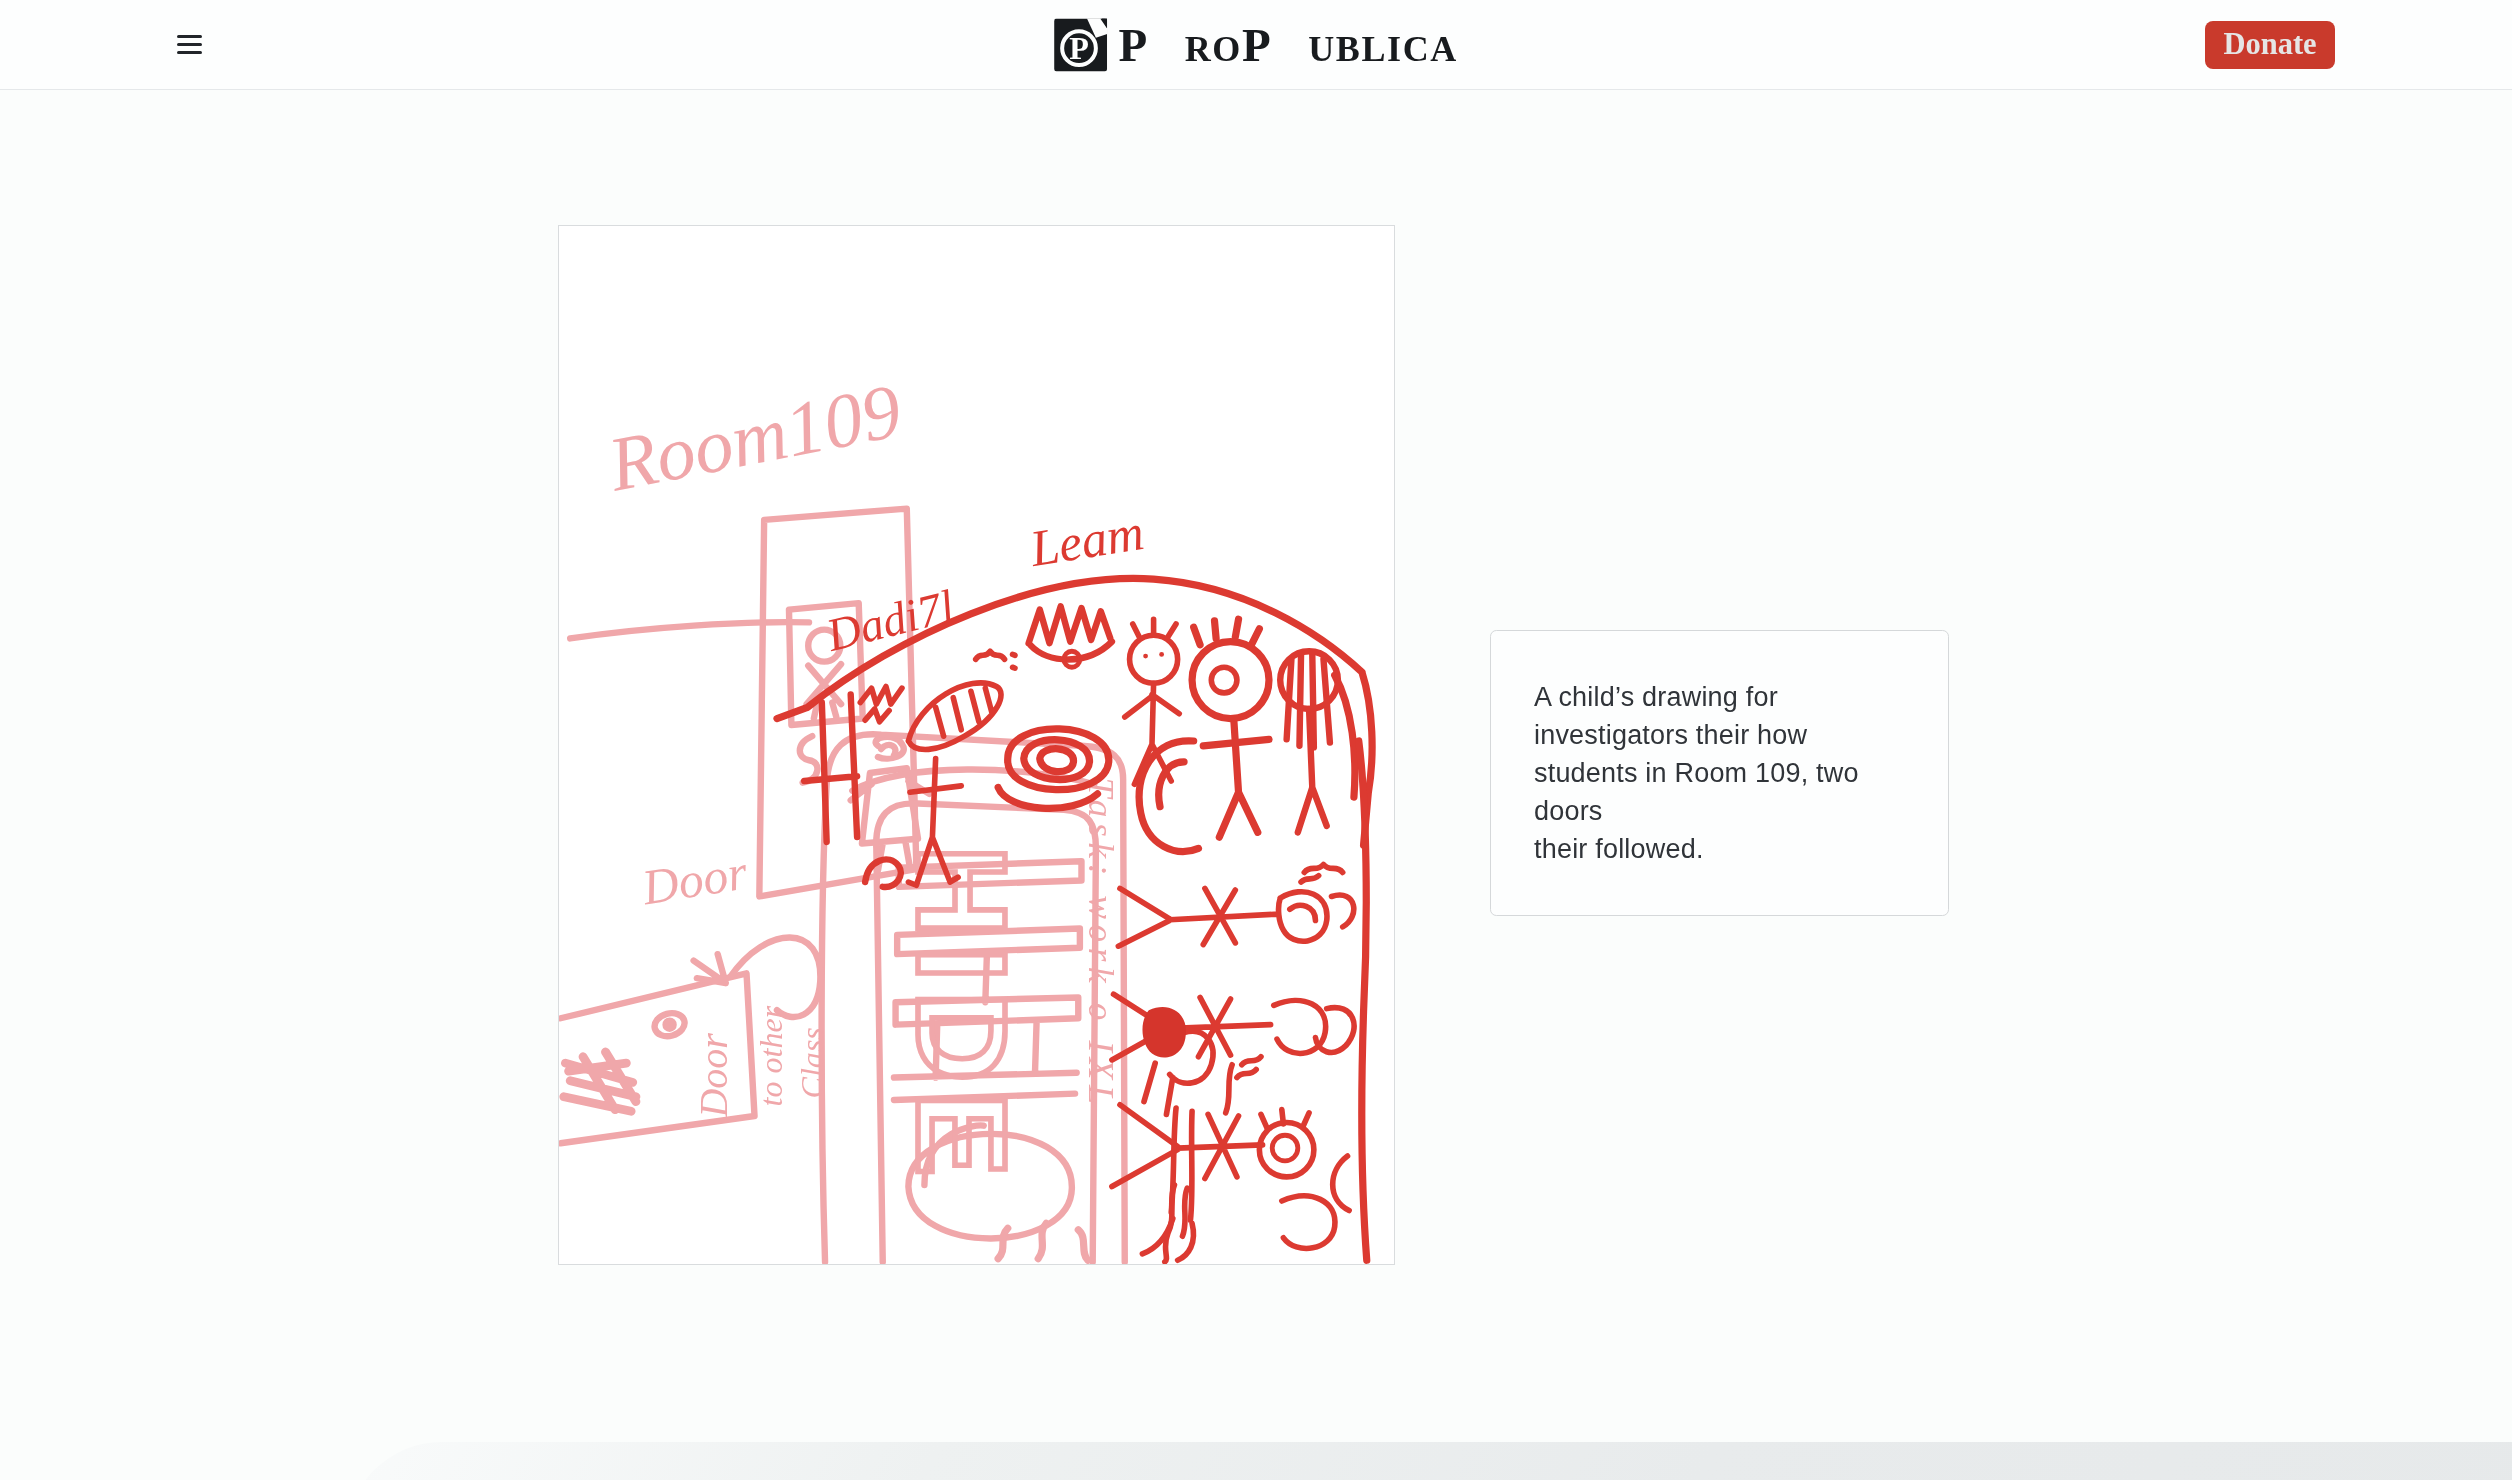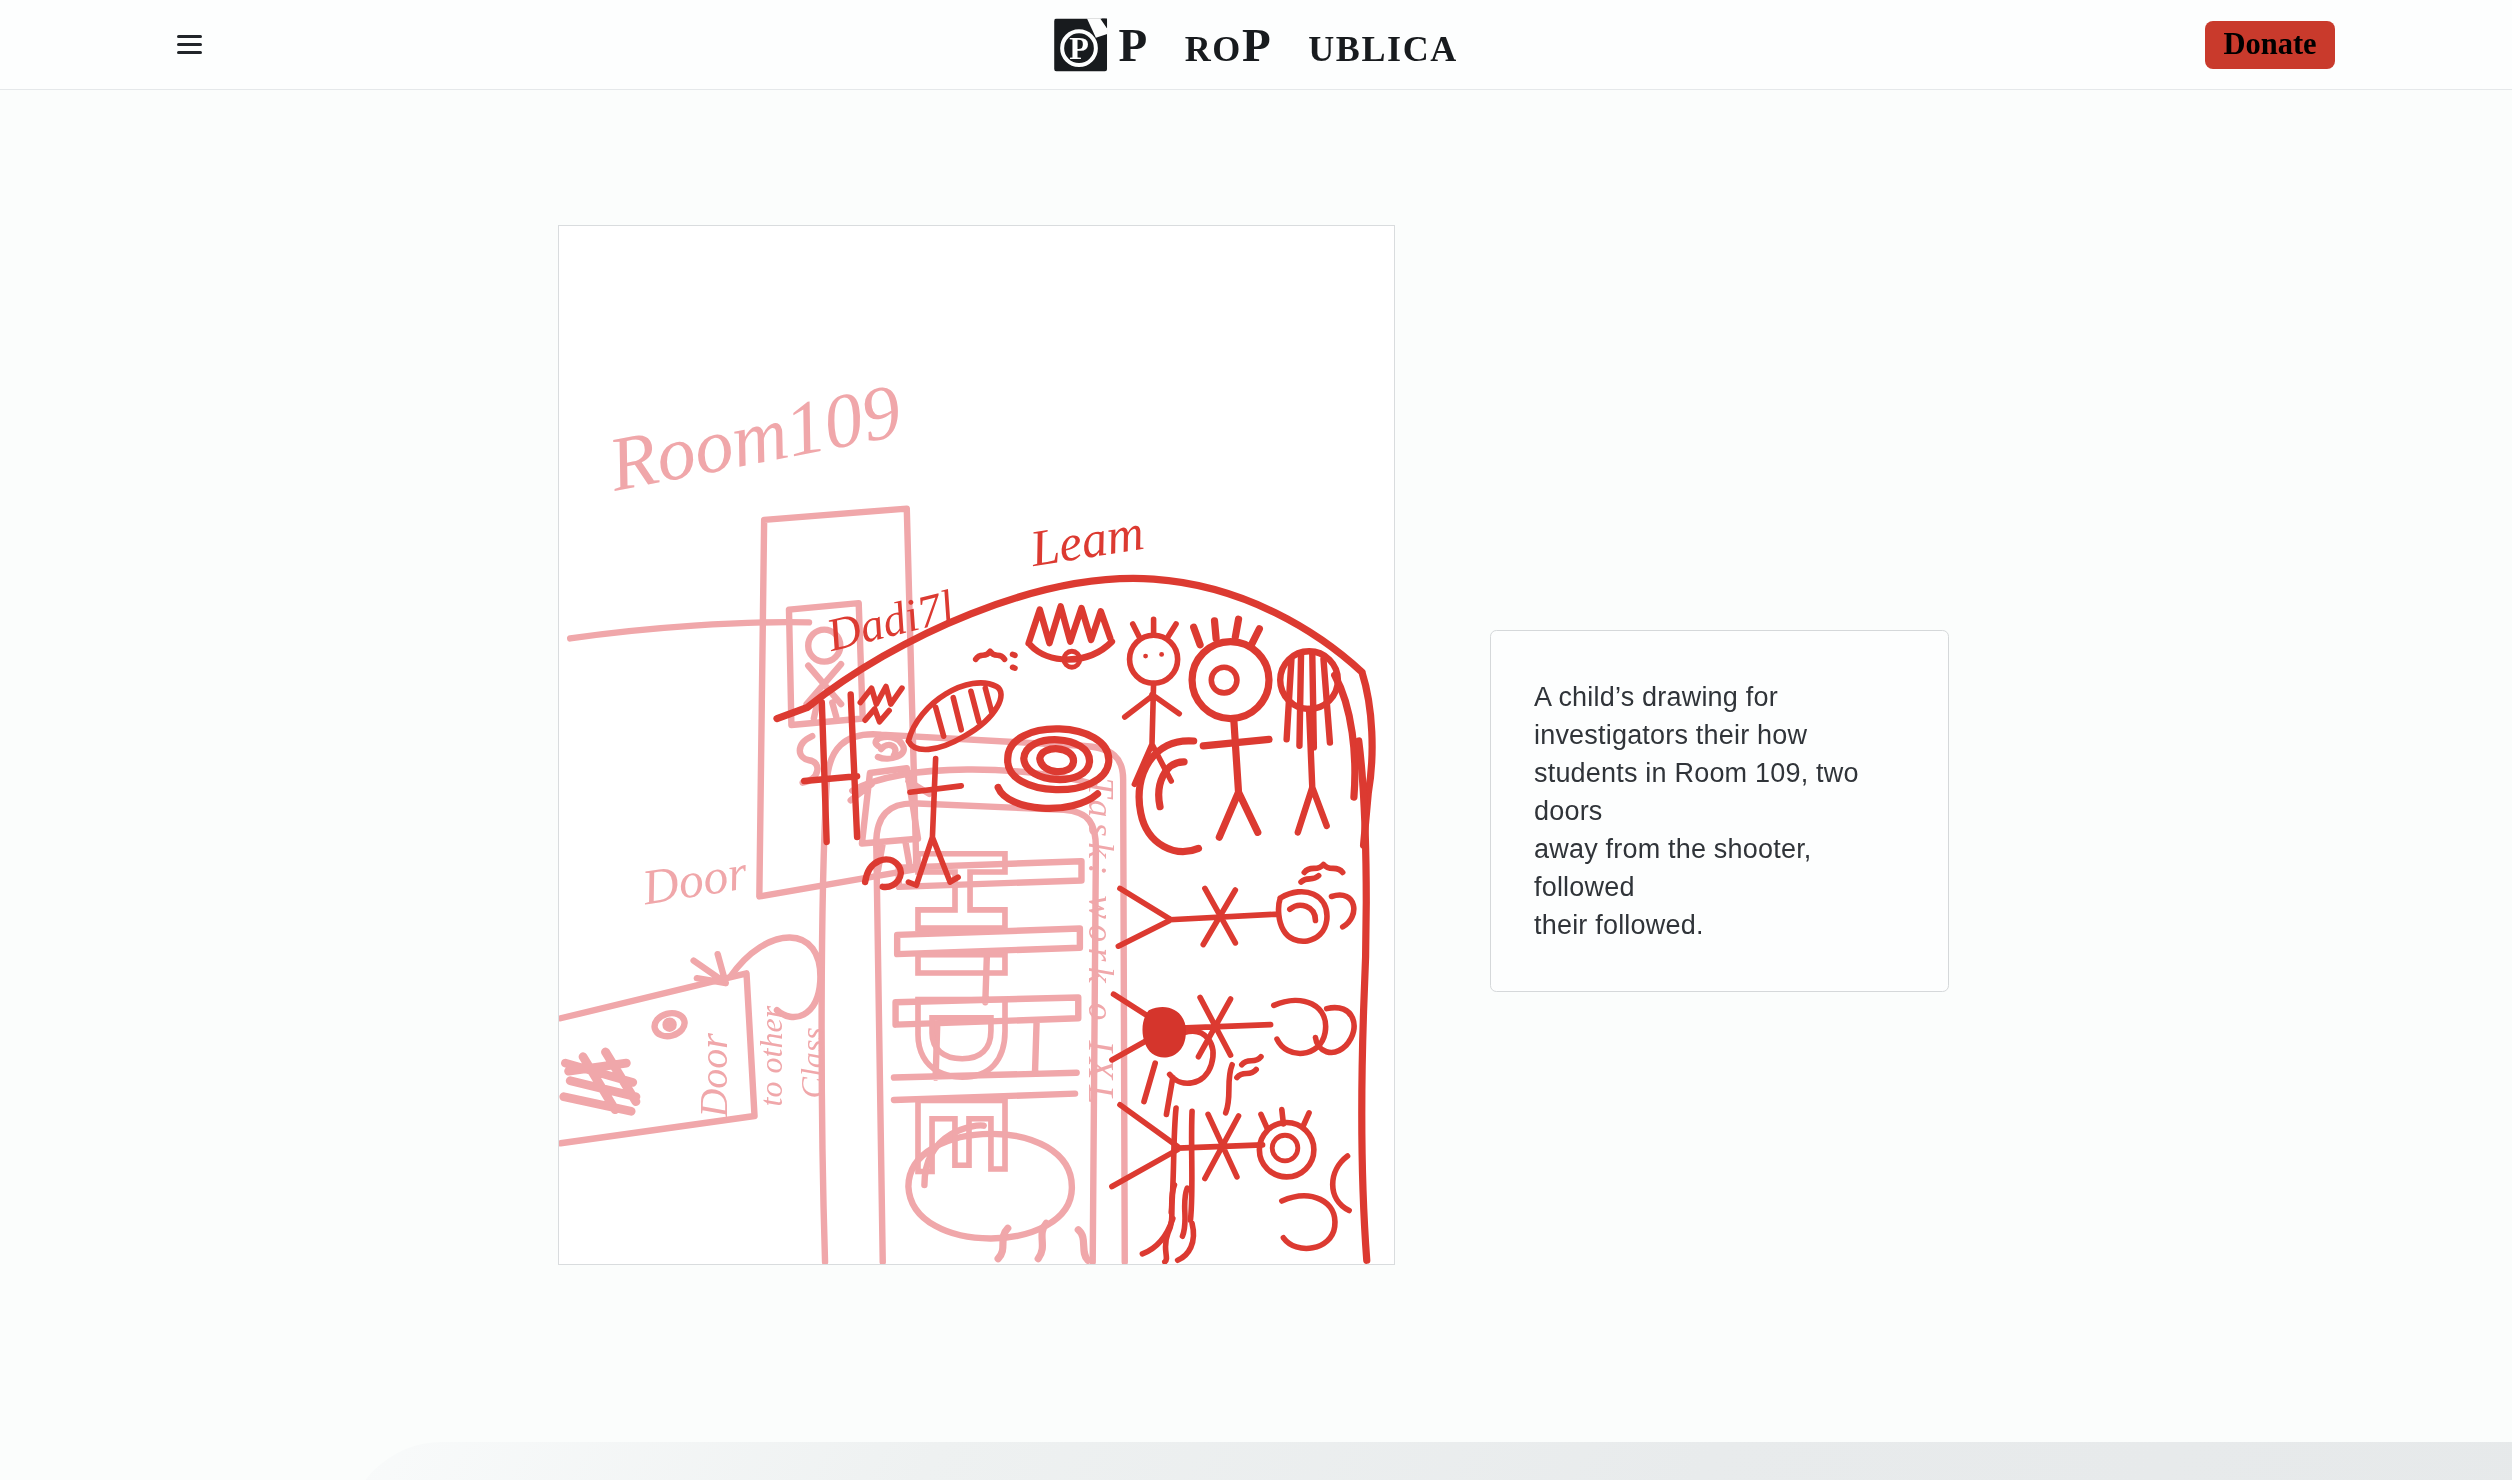--- a/index.html
+++ b/index.html
@@ -32,21 +32,21 @@
   .wordmark {
     font-family: "Liberation Serif", serif; font-weight: 700; color: #181b1e;
     letter-spacing: 1.6px; white-space: nowrap; line-height: 1;
   }
   .wordmark .big { font-size: 47px; }
   .wordmark .small { font-size: 36px; margin-left: 36px; }
 
   .donate-btn {
     position: absolute; right: 177px; top: 50%; transform: translateY(-50%);
     width: 130px; height: 48px; border: none; border-radius: 8px;
-    background: #c93a2c; color: #000000; cursor: pointer;
+    background: #c93a2c; color: #e5e5e5; cursor: pointer;
     font-family: "Liberation Serif", serif; font-weight: 700; font-size: 30.5px;
   }
 
   
   .drawing-frame {
     position: absolute; left: 558px; top: 225px; width: 837px; height: 1040px;
     background: #ffffff; border: 1.6px solid #d9dcde;
   }
   .drawing-frame svg { display: block; width: 100%; height: 100%; }
 
@@ -183,18 +183,17 @@
 
     <text class="hand" transform="translate(592,424) rotate(-9)" font-size="64" fill="#dc3a31">Leam</text>
     <text class="hand" transform="translate(340,530) rotate(-14)" font-size="58" fill="#dc3a31">Dadi7l</text>
   </svg>
 </figure>
 
 <aside class="caption-card">
   <div class="line">A child’s drawing for</div>
   <div class="line">investigators their how</div>
   <div class="line">students in Room 109, two doors</div>
-  <div class="line">away from the shooter, followed</div>
   <div class="line">their followed.</div>
 </aside>
 
 <div class="bottom-panel"></div>
 
 
 </body></html>

